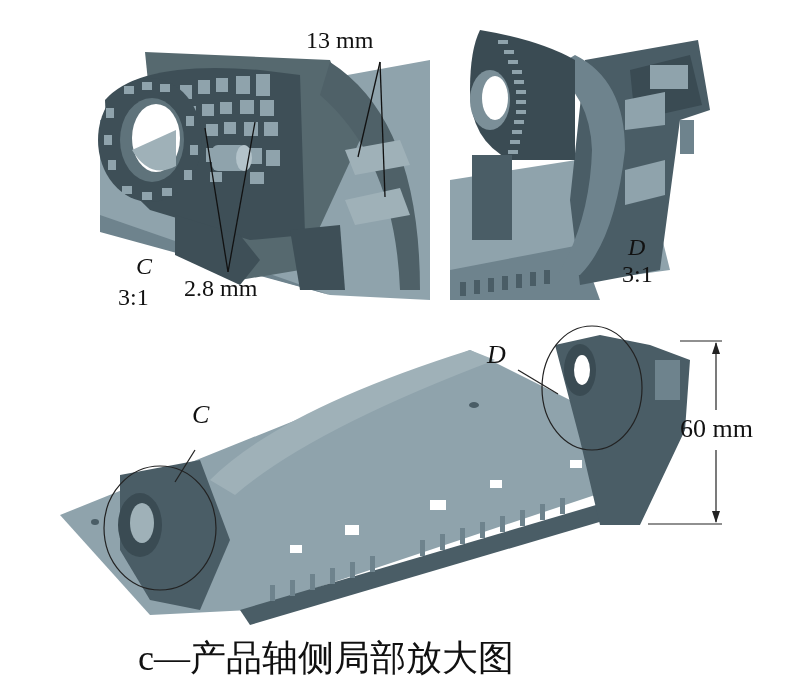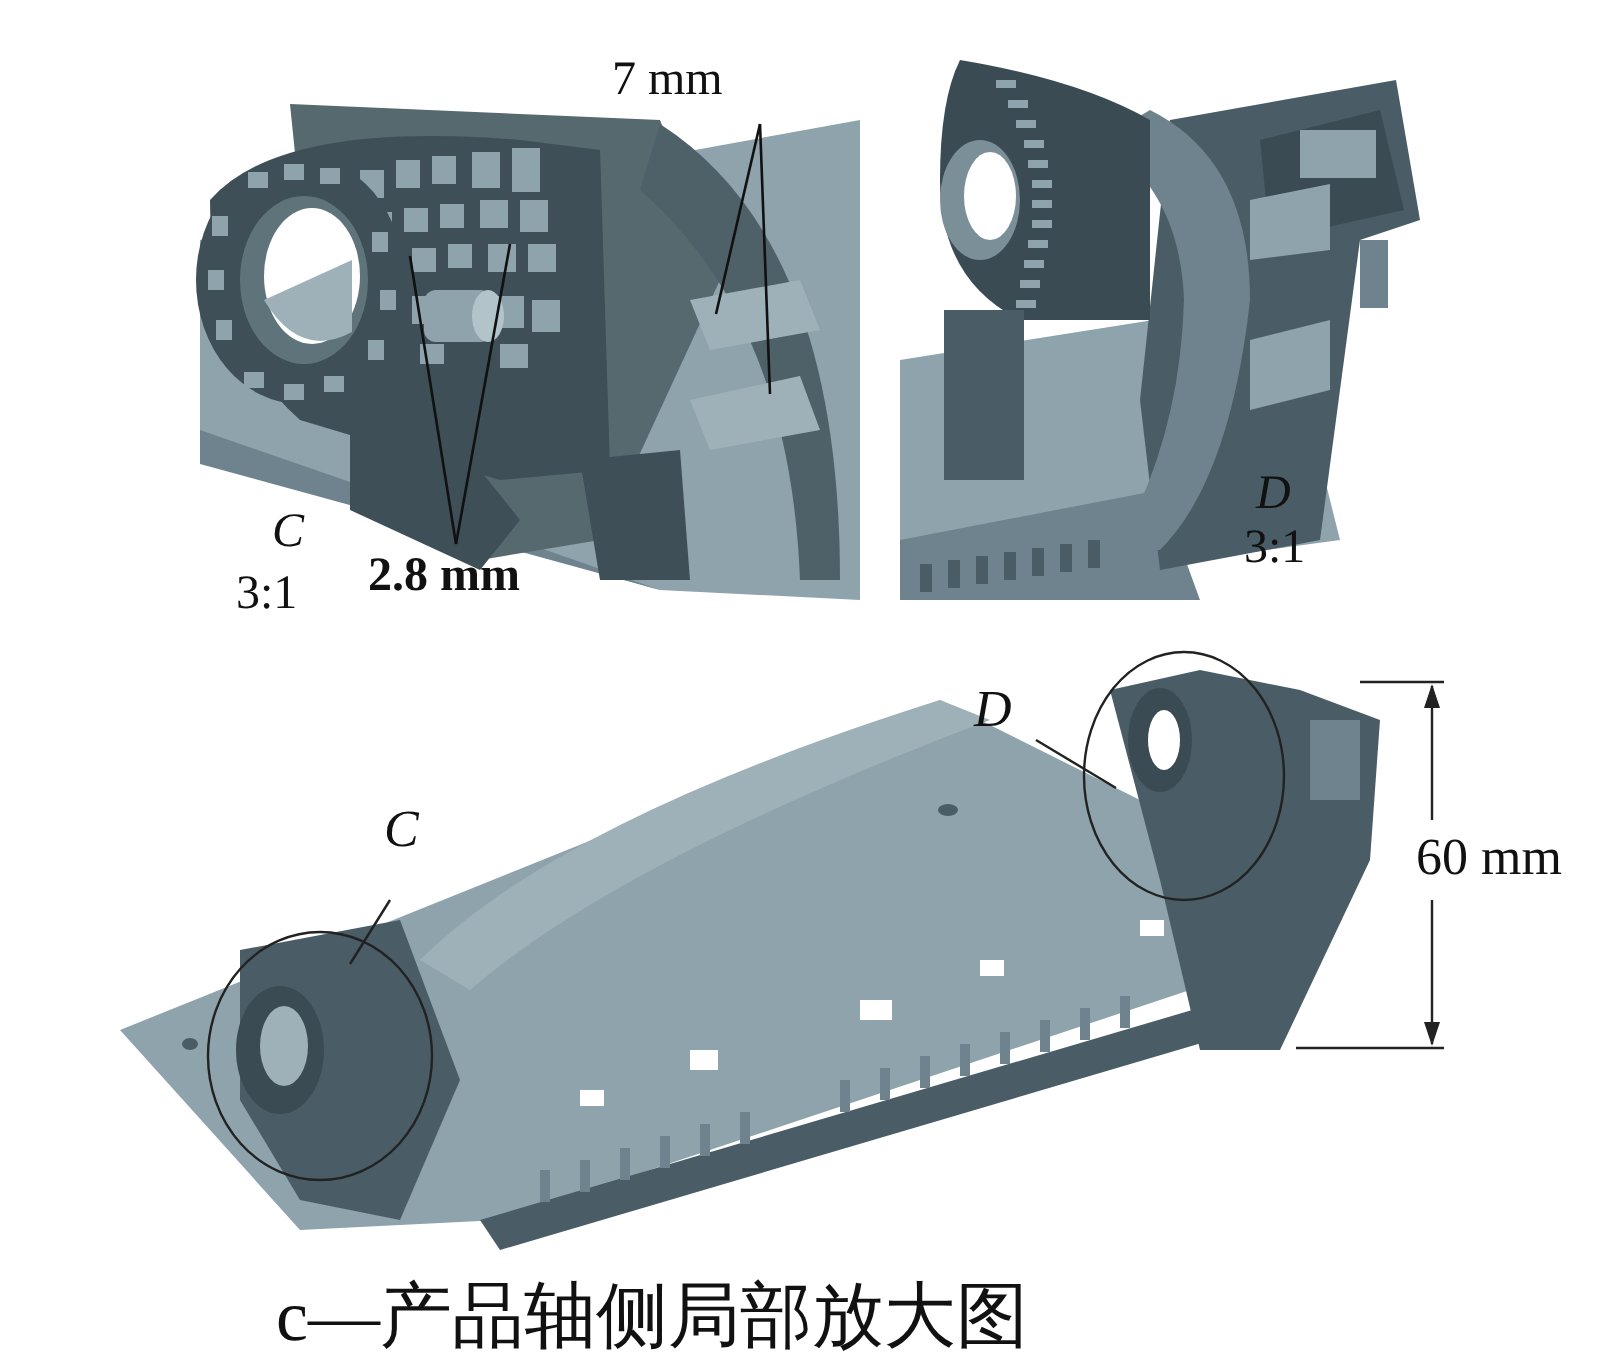--- a/index.html
+++ b/index.html
@@ -79,22 +79,22 @@
     <polygon points="175,215 240,235 260,260 240,285 175,255" fill="#3e4f57"></polygon>
     <polygon points="290,230 340,225 345,290 300,290" fill="#3e4f57"></polygon>
 
     <g stroke="#111" stroke-width="1.3" fill="none">
       <line x1="228" y1="272" x2="205" y2="128"></line>
       <line x1="228" y1="272" x2="255" y2="122"></line>
       <line x1="380" y1="62" x2="358" y2="157"></line>
       <line x1="380" y1="62" x2="385" y2="197"></line>
     </g>
   </svg>
-  <div class="lbl" style="left:306px;top:28px;font-size:24px;">7 mm</div>
-  <div class="lbl" style="left:184px;top:276px;font-size:24px;font-weight:bold;">2.8 mm</div>
+  <div class="lbl" style="left:306px;top:28px;font-size:24px;">13 mm</div>
+  <div class="lbl" style="left:184px;top:276px;font-size:24px;">2.8 mm</div>
   <div class="lbl ital" style="left:136px;top:254px;font-size:24px;">C</div>
   <div class="lbl" style="left:118px;top:285px;font-size:24px;">3:1</div>
 </div>
 
 <div class="panel" style="left:440px;top:0;width:360px;height:310px;">
   <svg width="360" height="310" viewBox="0 0 360 310">
 
     <polygon points="10,180 200,150 230,270 10,300" fill="#8fa3ac"></polygon>
     <polygon points="10,270 140,245 160,300 10,300" fill="#6e838d"></polygon>
     <rect x="50" y="235" width="40" height="16" fill="#ffffff" transform="skewX(-20)"></rect>
@@ -197,16 +197,16 @@
       <line x1="680" y1="31" x2="722" y2="31"></line>
       <line x1="648" y1="214" x2="722" y2="214"></line>
       <line x1="716" y1="33" x2="716" y2="100"></line>
       <line x1="716" y1="140" x2="716" y2="212"></line>
     </g>
     <polygon points="716,32 712,44 720,44" fill="#222"></polygon>
     <polygon points="716,213 712,201 720,201" fill="#222"></polygon>
   </svg>
   <div class="lbl ital" style="left:192px;top:92px;font-size:26px;">C</div>
   <div class="lbl ital" style="left:487px;top:32px;font-size:26px;">D</div>
-  <div class="lbl" style="left:708px;top:106px;font-size:26px;">60 mm</div>
+  <div class="lbl" style="left:680px;top:106px;font-size:26px;">60 mm</div>
 </div>
 
 <div class="caption">c—产品轴侧局部放大图</div>
 
 </body></html>

